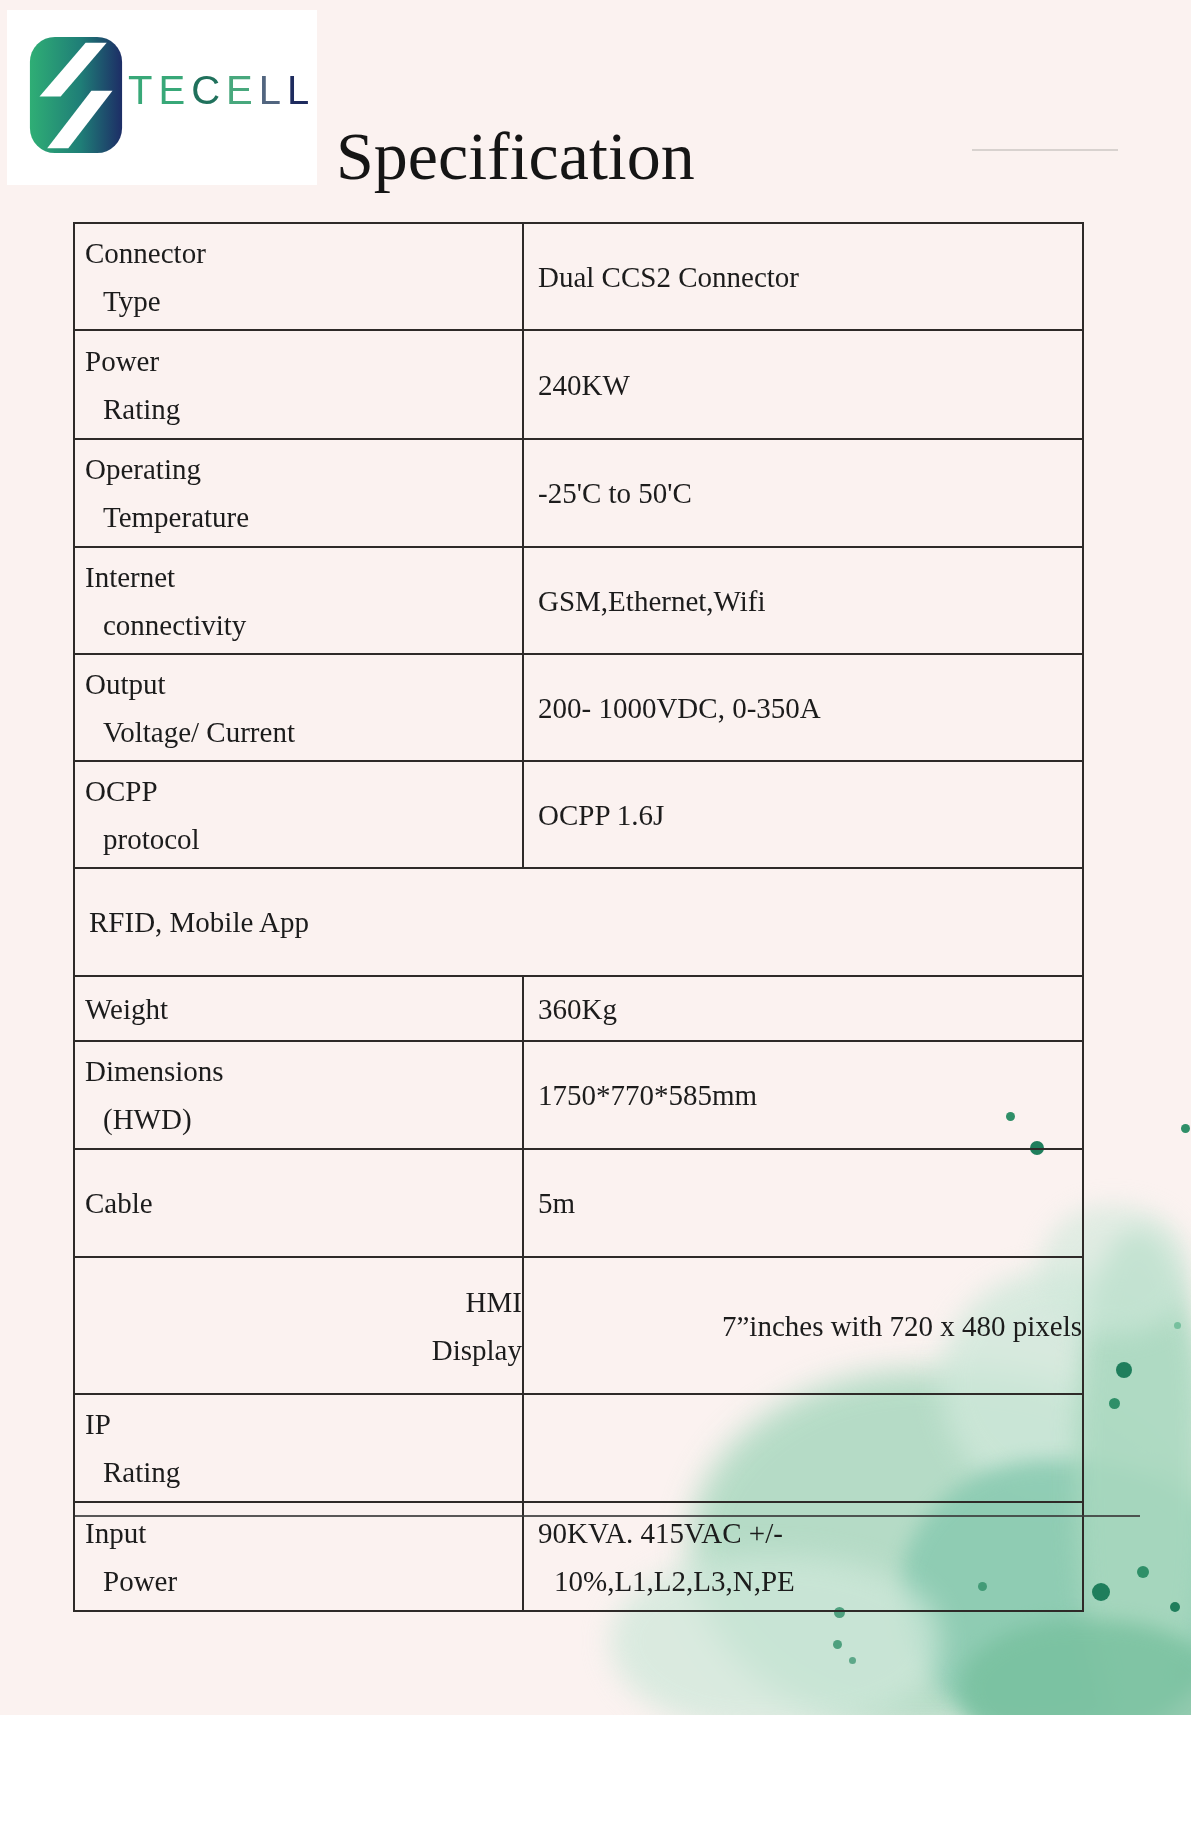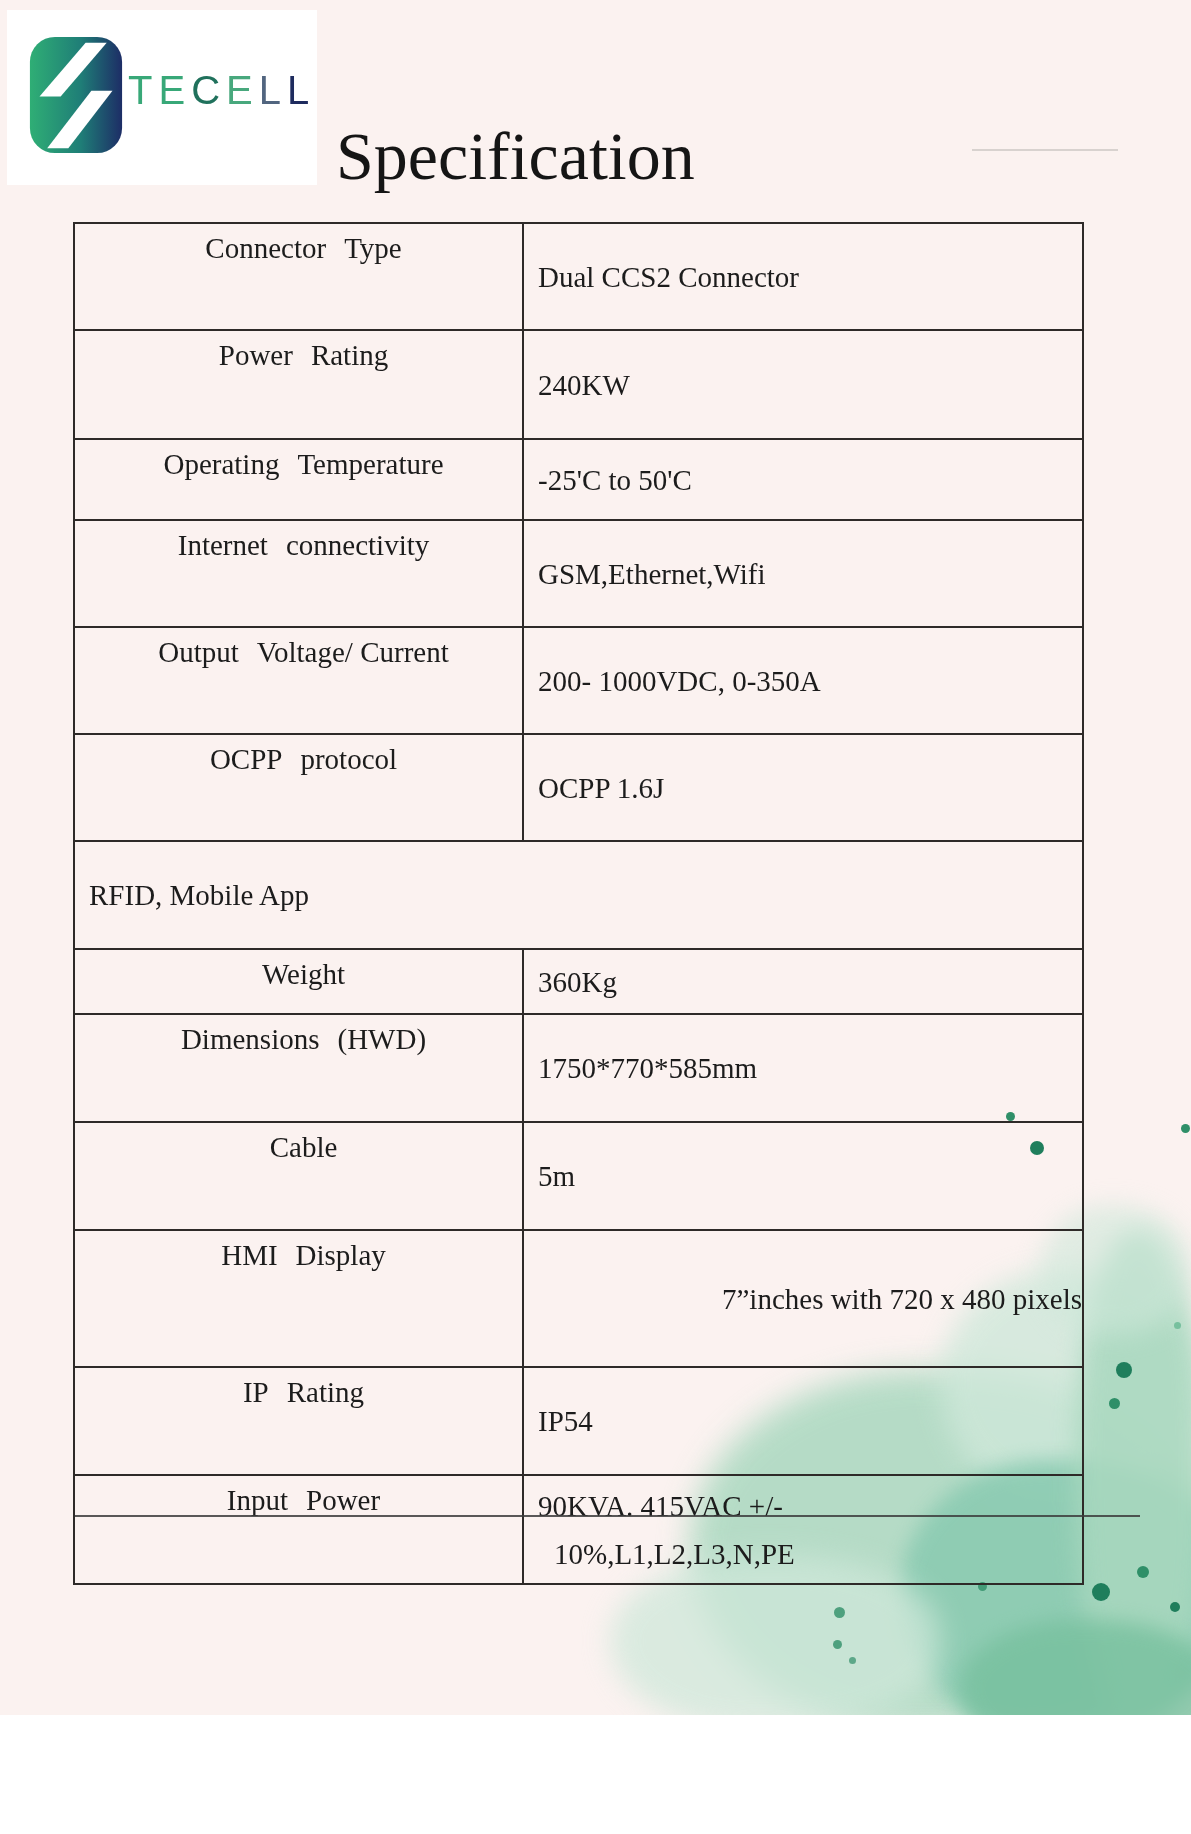--- a/index.html
+++ b/index.html
@@ -27,21 +27,21 @@
   .decor{position:absolute;inset:0;z-index:1;}
   .blob{position:absolute;border-radius:48% 52% 55% 45%/52% 48% 45% 55%;}
   .dot{position:absolute;border-radius:50%;}
 
   
   .spec-table{position:absolute;left:73px;top:222px;width:1011px;z-index:2;
               border:2px solid var(--table-border);box-sizing:border-box;}
   .spec-row{display:flex;box-sizing:border-box;border-bottom:2px solid var(--table-border);}
   .spec-row:last-child{border-bottom:none;}
   .cell-label{width:449px;box-sizing:border-box;border-right:2px solid var(--table-border);
-              display:flex;flex-direction:row;justify-content:center;padding-left:10px;
+              display:flex;flex-direction:column;justify-content:center;padding-left:10px;
               font-size:29px;line-height:48px;}
   .cell-label .line2{margin-left:18px;}
   .cell-value{flex:1;display:flex;flex-direction:column;justify-content:center;
               padding-left:14px;font-size:29px;line-height:48px;}
   .cell-value .line2{margin-left:16px;}
 
   .strike-line{position:absolute;left:75px;top:1515px;width:1065px;height:2px;
                background:#3c3c3c;z-index:3;opacity:.85;}
 </style>
 </head>
@@ -107,21 +107,21 @@
         </div>
         <div class="spec-row" style="height: 109px;">
           <div class="cell-label">
             <div class="line1">Power</div>
             <div class="line2">Rating</div>
           </div>
           <div class="cell-value">
             <div class="line1">240KW</div>
           </div>
         </div>
-        <div class="spec-row" style="height: 81px;">
+        <div class="spec-row" style="height: 108px;">
           <div class="cell-label">
             <div class="line1">Operating</div>
             <div class="line2">Temperature</div>
           </div>
           <div class="cell-value">
             <div class="line1">-25'C to 50'C</div>
           </div>
         </div>
         <div class="spec-row" style="height: 107px;">
           <div class="cell-label">
@@ -187,23 +187,20 @@
           </div>
           <div class="cell-value">
             <div class="line1">7”inches with 720 x 480 pixels</div>
           </div>
         </div>
         <div class="spec-row" style="height: 108px;">
           <div class="cell-label">
             <div class="line1">IP</div>
             <div class="line2">Rating</div>
           </div>
-          <div class="cell-value">
-            <div class="line1">IP54</div>
-          </div>
         </div>
         <div class="spec-row" style="height: 107px;">
           <div class="cell-label">
             <div class="line1">Input</div>
             <div class="line2">Power</div>
           </div>
           <div class="cell-value">
             <div class="line1">90KVA. 415VAC +/-</div>
             <div class="line2">10%,L1,L2,L3,N,PE</div>
           </div>

